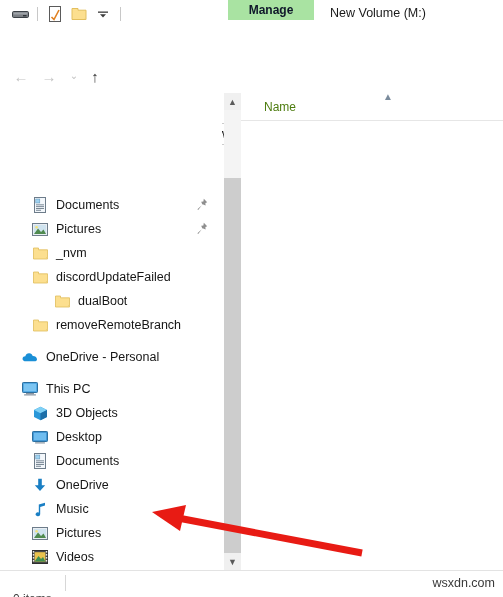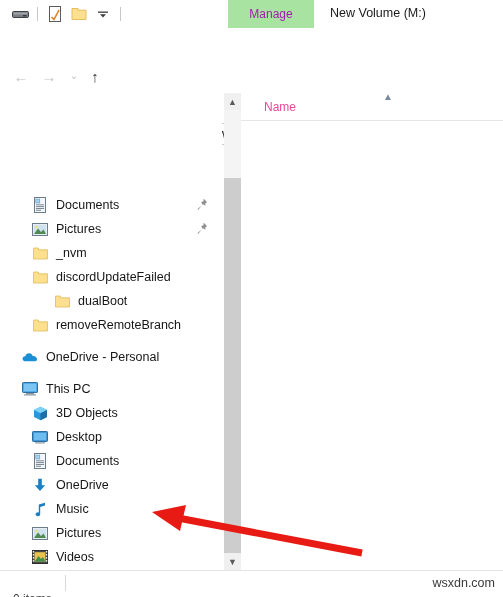--- a/index.html
+++ b/index.html
@@ -32,24 +32,24 @@
     width: 1px; height: 14px;
     background: #c8c8c8;
     margin: 0 3px;
   }
   .qat-btn {
     width: 20px; height: 18px;
     display: flex; align-items: center; justify-content: center;
   }
   .ctx-tabhead {
     position: absolute; left: 228px; top: 0;
-    width: 86px; height: 28px;
+    width: 86px; height: 20px;
     background: #a9e3a2;
     display: flex; align-items: center; justify-content: center;
-    font-size: 12px; color: #a21caf;
+    font-size: 12px; color: #0f172a; font-weight: bold;
   }
   .win-title {
     position: absolute; left: 330px; top: 6px;
     font-size: 12.5px; color: #1a1a1a;
     white-space: nowrap;
   }
 
   
   .tabstrip {
     position: absolute; left: 0; top: 28px;
@@ -169,21 +169,21 @@
     width: 262px; height: 477px;
     background: #ffffff;
   }
   .col-header {
     position: absolute; left: 0; top: 0;
     width: 262px; height: 28px;
     border-bottom: 1px solid #e6e6e6;
   }
   .col-name {
     position: absolute; left: 23px; top: 7px;
-    font-size: 12px; color: #ec4899;
+    font-size: 12px; color: #4d7c0f;
   }
   .sort-caret {
     position: absolute; left: 142px; top: -2px;
     font-size: 10px; color: #7a8b9c;
   }
 
   
   .statusbar {
     position: absolute; left: 0; bottom: 0;
     width: 503px; height: 27px;

